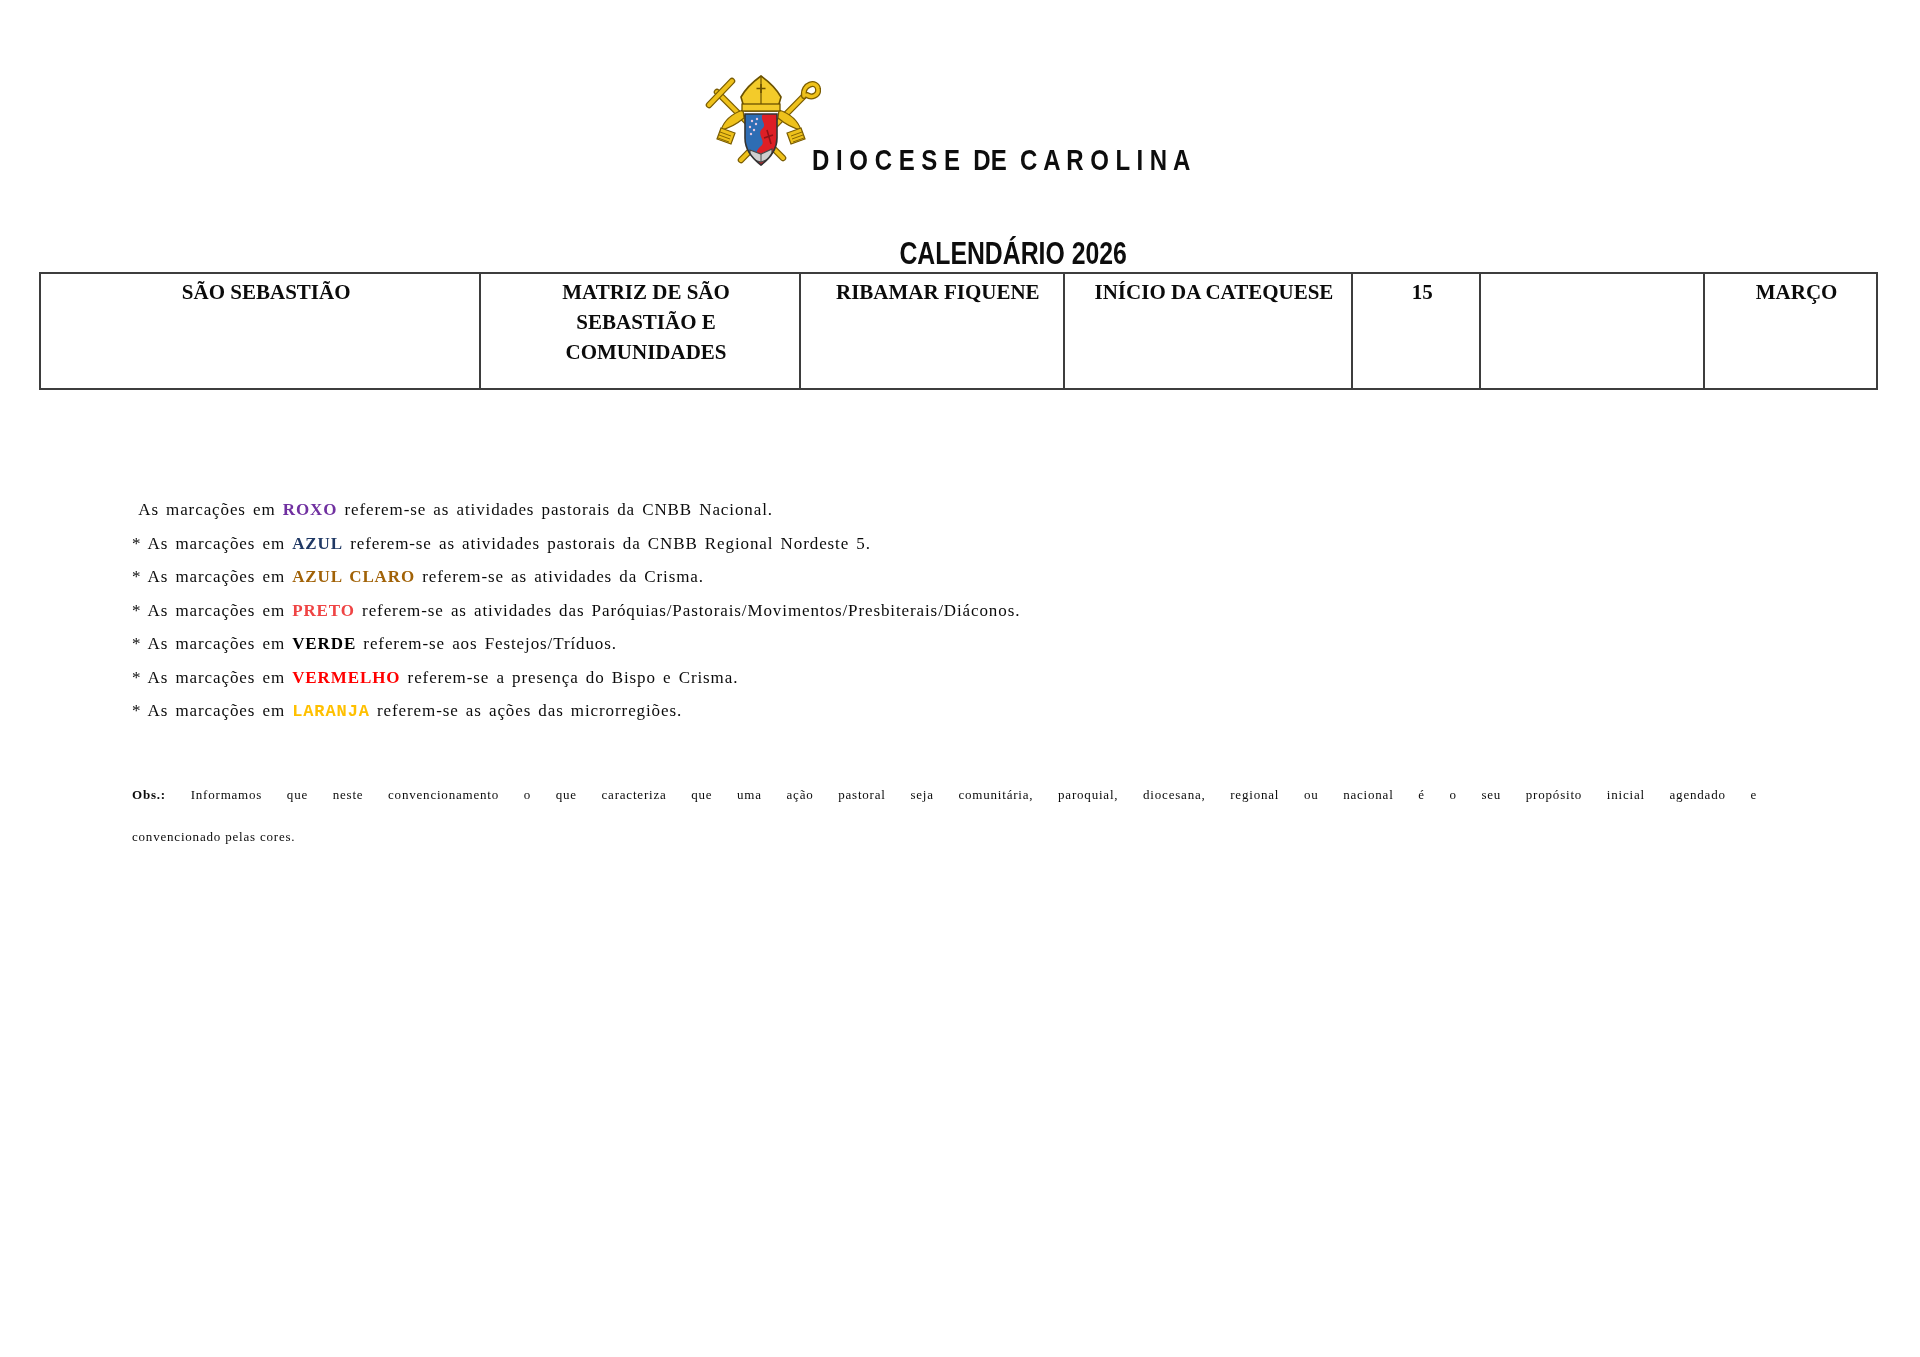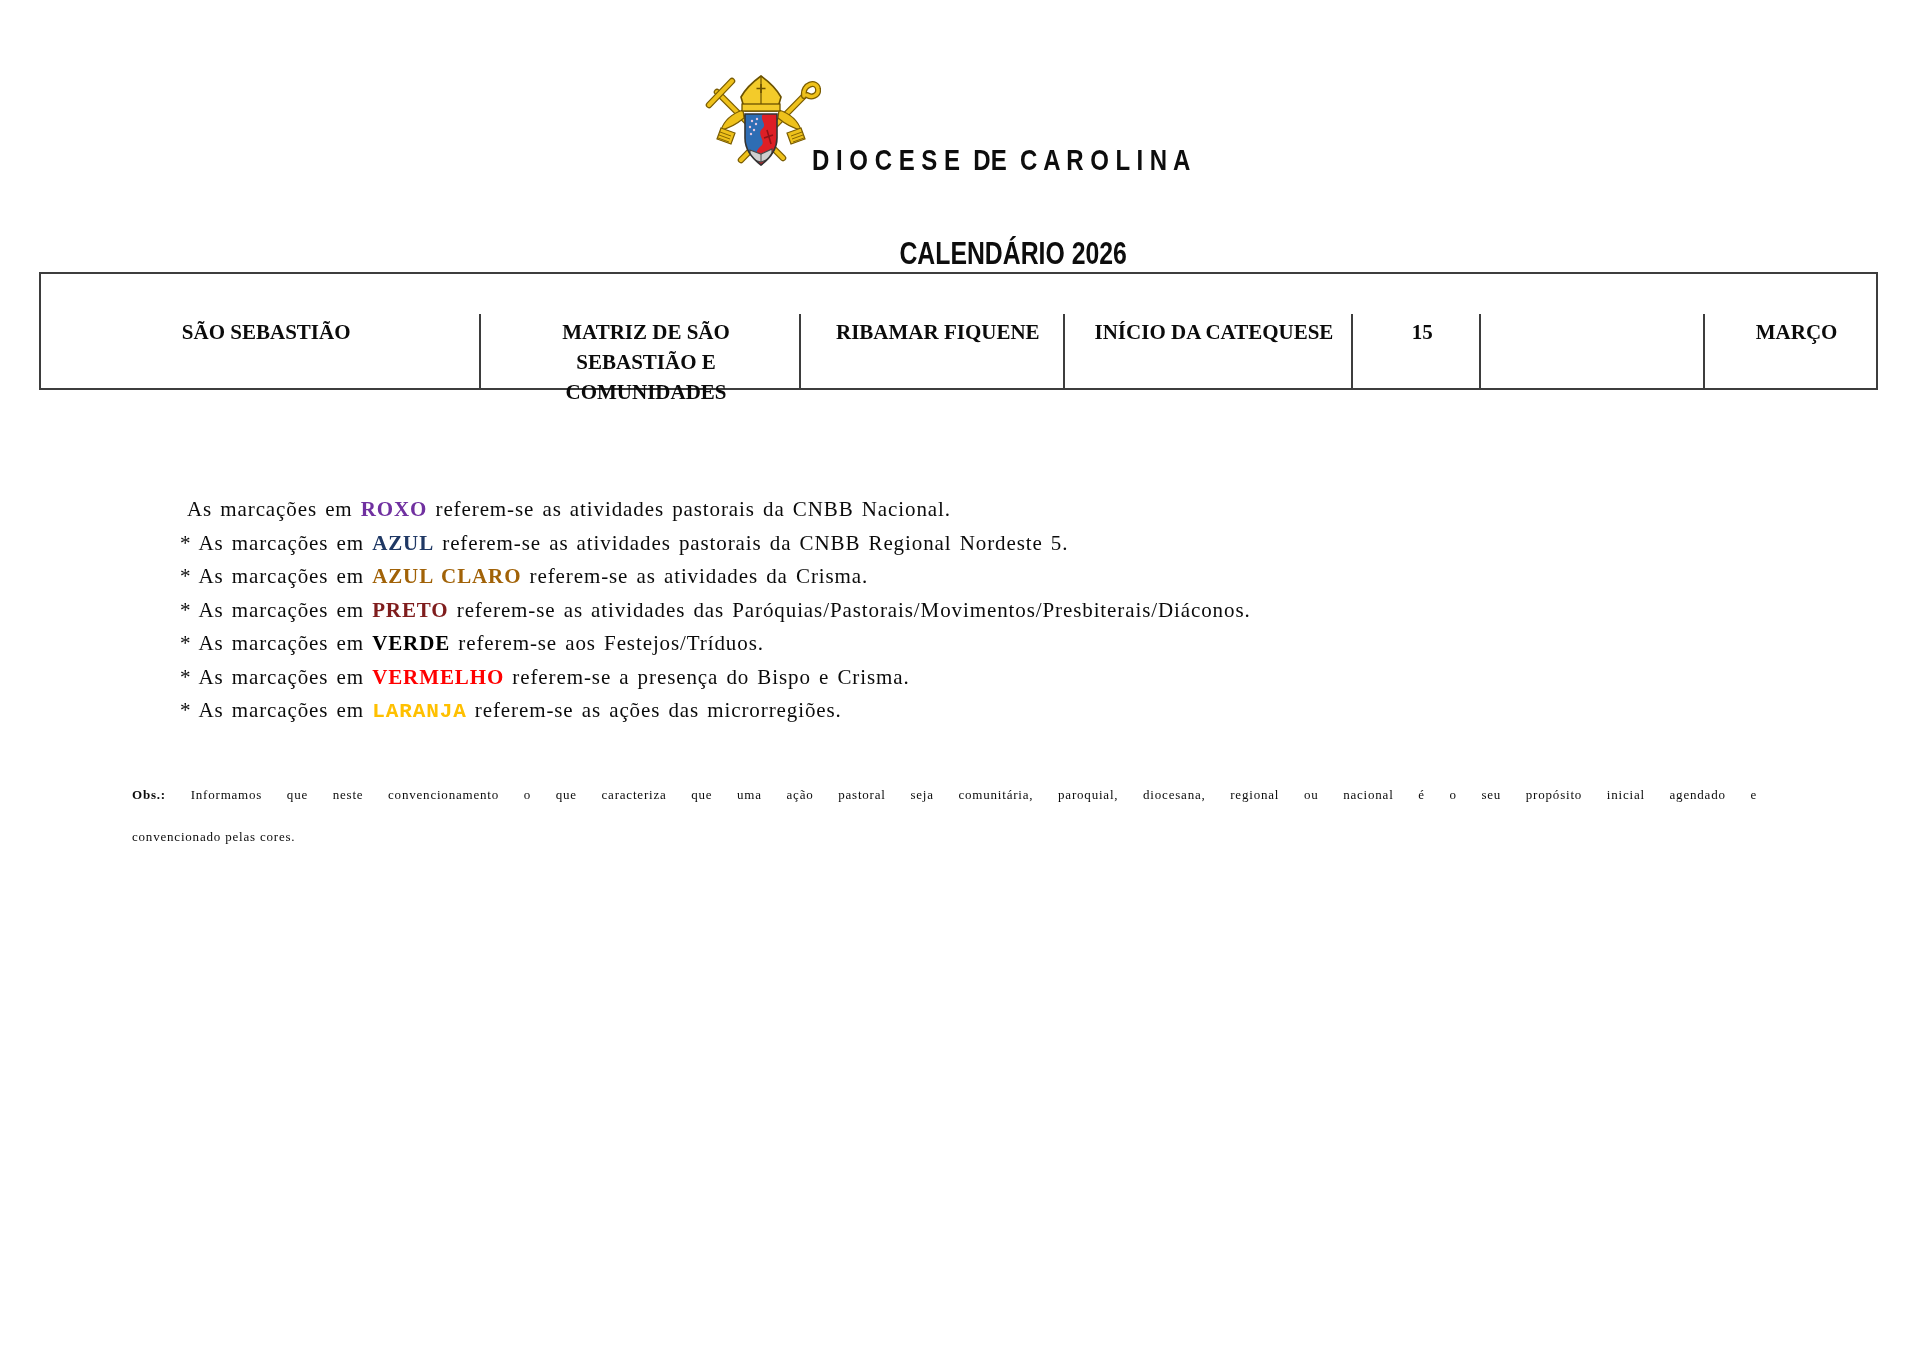--- a/index.html
+++ b/index.html
@@ -21,27 +21,27 @@
     transform:scaleX(0.80); transform-origin:center top; white-space:pre; color:#0d0d0d;
   }
   
   .cal-table {
     position:absolute; left:39px; top:272px; width:1839px; height:118px;
     display:flex; border:2px solid #3d3d3d; box-sizing:border-box; background:#fff;
   }
   .cal-table .cell {
     box-sizing:border-box; border-right:2px solid #3d3d3d;
     padding:3px 6px 0 18px; text-align:center;
-    font-weight:bold; font-size:21px; line-height:30px; white-space:pre-line;margin-top:40px;
+    font-weight:bold; font-size:21px; line-height:30px; white-space:pre-line;
   }
   .cal-table .cell:last-child { border-right:none; }
   .c1 { width:24.0%; } .c2 { width:14.4%; } .c3 { width:17.4%; }
   .c4 { width:15.7%; } .c5 { width:7.0%;  } .c6 { width:12.2%; } .c7 { width:9.3%; }
   
-  .legend { position:absolute; left:132px; top:493px; font-size:21px; letter-spacing:0.9px; word-spacing:2px;margin-left:48px; }
+  .legend { position:absolute; left:132px; top:493px; font-size:17px; letter-spacing:0.9px; word-spacing:2px; }
   .legend .line { white-space:pre; line-height:33.5px; height:33.5px; }
   .legend .kw { font-weight:bold; }
   
   .obs { position:absolute; left:132px; top:774px; width:1625px; font-size:13px; letter-spacing:0.8px; line-height:42px; }
   .obs .l1 { text-align:justify; text-align-last:justify; }
   .obs .lbl { font-weight:bold; }
 </style>
 </head>
 <body>
 
@@ -114,21 +114,21 @@
     <div class="cell c4">INÍCIO DA CATEQUESE</div>
     <div class="cell c5">15</div>
     <div class="cell c6"></div>
     <div class="cell c7">MARÇO</div>
   </div>
 
   <div class="legend">
     <div class="line"><span> As marcações em </span><span class="kw" style="color: rgb(112, 48, 160);">ROXO</span><span> referem-se as atividades pastorais da CNBB Nacional.</span></div>
     <div class="line"><span>* As marcações em </span><span class="kw" style="color: rgb(31, 56, 100);">AZUL</span><span> referem-se as atividades pastorais da CNBB Regional Nordeste 5.</span></div>
     <div class="line"><span>* As marcações em </span><span class="kw" style="color: #a16207;">AZUL CLARO</span><span> referem-se as atividades da Crisma.</span></div>
-    <div class="line"><span>* As marcações em </span><span class="kw" style="color: #7f1d1d;">PRETO</span><span> referem-se as atividades das Paróquias/Pastorais/Movimentos/Presbiterais/Diáconos.</span></div>
+    <div class="line"><span>* As marcações em </span><span class="kw" style="color: #ef4444;">PRETO</span><span> referem-se as atividades das Paróquias/Pastorais/Movimentos/Presbiterais/Diáconos.</span></div>
     <div class="line"><span>* As marcações em </span><span class="kw" style="color: #000000;">VERDE</span><span> referem-se aos Festejos/Tríduos.</span></div>
     <div class="line"><span>* As marcações em </span><span class="kw" style="color: rgb(255, 0, 0);">VERMELHO</span><span> referem-se a presença do Bispo e Crisma.</span></div>
     <div class="line"><span>* As marcações em </span><span class="kw" style="color: rgb(255, 192, 0); font-family: Liberation Mono, monospace;">LARANJA</span><span> referem-se as ações das microrregiões.</span></div>
   </div>
 
   <div class="obs">
     <div class="l1"><span class="lbl">Obs.:</span><span> Informamos que neste convencionamento o que caracteriza que uma ação pastoral seja comunitária, paroquial, diocesana, regional ou nacional é o seu propósito inicial agendado e</span></div>
     <div class="l2">convencionado pelas cores.</div>
   </div>
 

